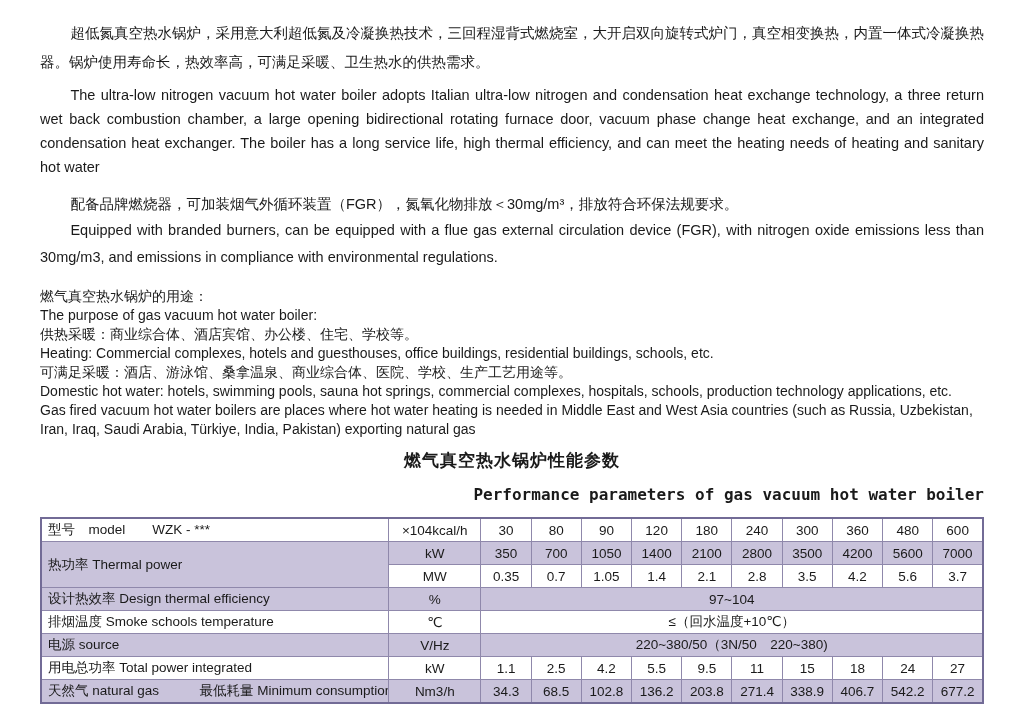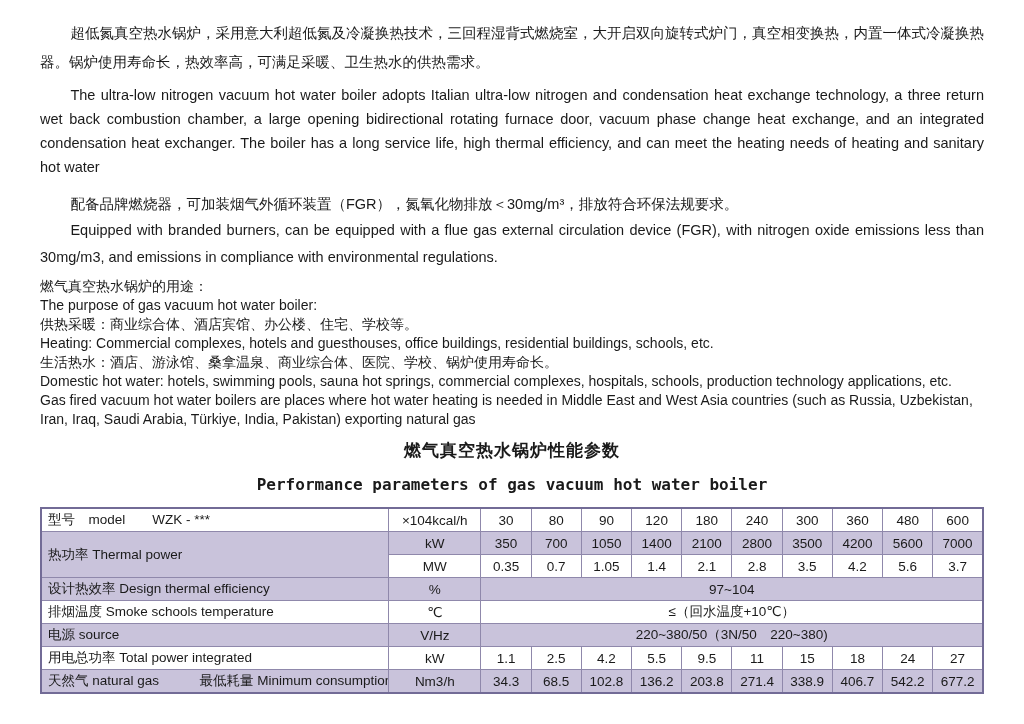--- a/index.html
+++ b/index.html
@@ -34,37 +34,37 @@
   }
   .lead-cn.second {
     margin-top: 12px;
     line-height: 26px;
   }
   .lead-en.second {
     margin-top: 0;
     line-height: 27px;
   }
   .usage-block {
-    margin-top: 6px;
+    margin-top: 16px;
   }
   .usage-line {
     font-size: 14px;
     line-height: 19px;
   }
   .section-title-cn {
     margin-top: 9px;
     text-align: center;
     font-size: 17px;
     font-weight: bold;
     letter-spacing: 1px;
     line-height: 26px;
   }
   .section-title-en {
     margin-top: 9px;
-    text-align: center;
+    text-align: right;
     font-family: "DejaVu Sans Mono", "Liberation Mono", monospace;
     font-size: 16px;
     font-weight: bold;
     line-height: 24px;
   }
   table.perf {
     margin-top: 10px;
     width: 100%;
     border-collapse: collapse;
     table-layout: fixed;
@@ -98,21 +98,21 @@
   <p class="lead-cn">超低氮真空热水锅炉，采用意大利超低氮及冷凝换热技术，三回程湿背式燃烧室，大开启双向旋转式炉门，真空相变换热，内置一体式冷凝换热器。锅炉使用寿命长，热效率高，可满足采暖、卫生热水的供热需求。</p>
   <p class="lead-en">The ultra-low nitrogen vacuum hot water boiler adopts Italian ultra-low nitrogen and condensation heat exchange technology, a three return wet back combustion chamber, a large opening bidirectional rotating furnace door, vacuum phase change heat exchange, and an integrated condensation heat exchanger. The boiler has a long service life, high thermal efficiency, and can meet the heating needs of heating and sanitary hot water</p>
   <p class="lead-cn second">配备品牌燃烧器，可加装烟气外循环装置（FGR），氮氧化物排放＜30mg/m³，排放符合环保法规要求。</p>
   <p class="lead-en second">Equipped with branded burners, can be equipped with a flue gas external circulation device (FGR), with nitrogen oxide emissions less than 30mg/m3, and emissions in compliance with environmental regulations.</p>
 
   <div class="usage-block">
     <div class="usage-line">燃气真空热水锅炉的用途：</div>
     <div class="usage-line">The purpose of gas vacuum hot water boiler:</div>
     <div class="usage-line">供热采暖：商业综合体、酒店宾馆、办公楼、住宅、学校等。</div>
     <div class="usage-line">Heating: Commercial complexes, hotels and guesthouses, office buildings, residential buildings, schools, etc.</div>
-    <div class="usage-line">生活热水：酒店、游泳馆、桑拿温泉、商业综合体、医院、学校、锅炉使用寿命长。</div>
+    <div class="usage-line">可满足采暖：酒店、游泳馆、桑拿温泉、商业综合体、医院、学校、生产工艺用途等。</div>
     <div class="usage-line">Domestic hot water: hotels, swimming pools, sauna hot springs, commercial complexes, hospitals, schools, production technology applications, etc.</div>
     <div class="usage-line">Gas fired vacuum hot water boilers are places where hot water heating is needed in Middle East and West Asia countries (such as Russia, Uzbekistan, Iran, Iraq, Saudi Arabia, Türkiye, India, Pakistan) exporting natural gas</div>
   </div>
 
   <div class="section-title-cn">燃气真空热水锅炉性能参数</div>
   <div class="section-title-en">Performance parameters of gas vacuum hot water boiler</div>
 
   <table class="perf">
     <colgroup>
       <col class="c-label">

